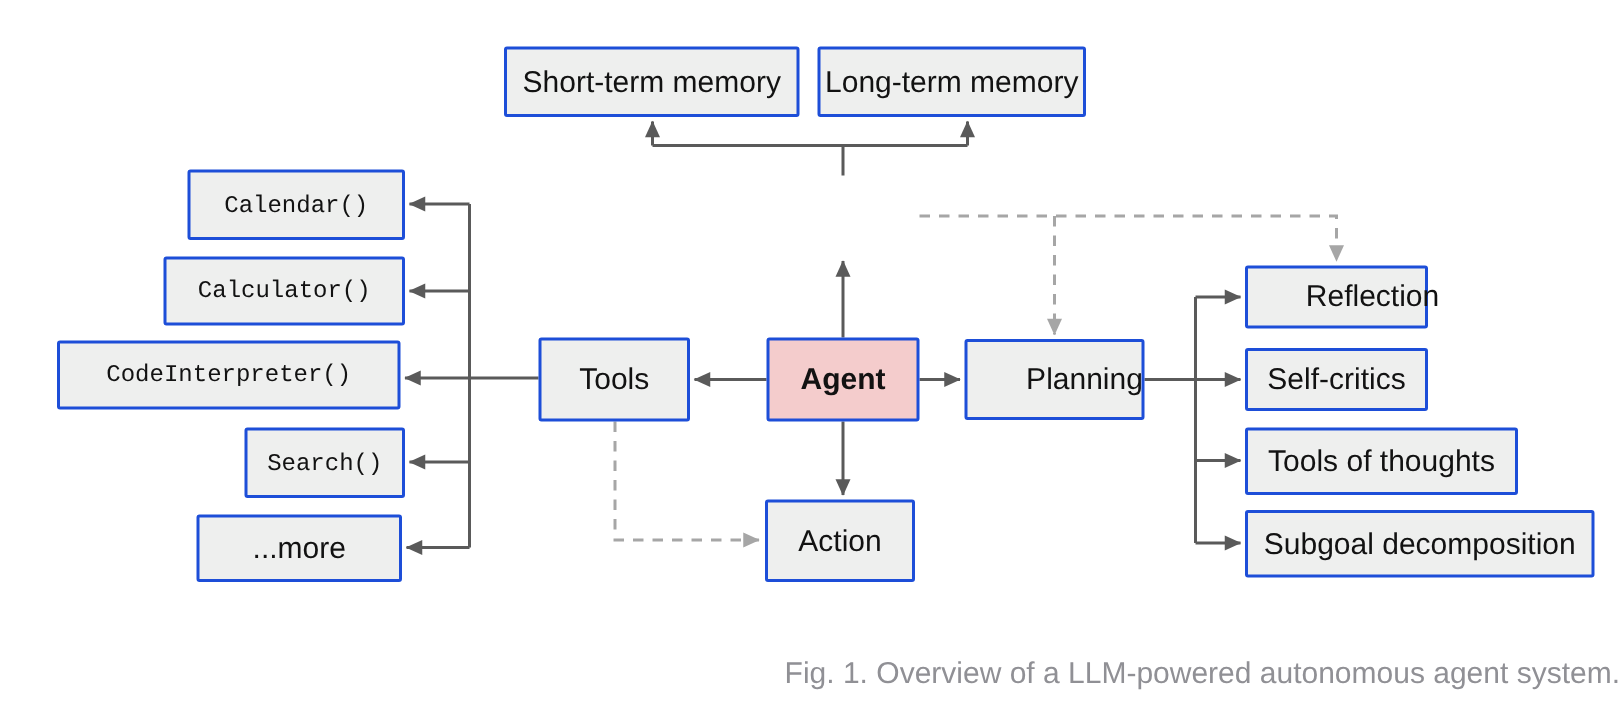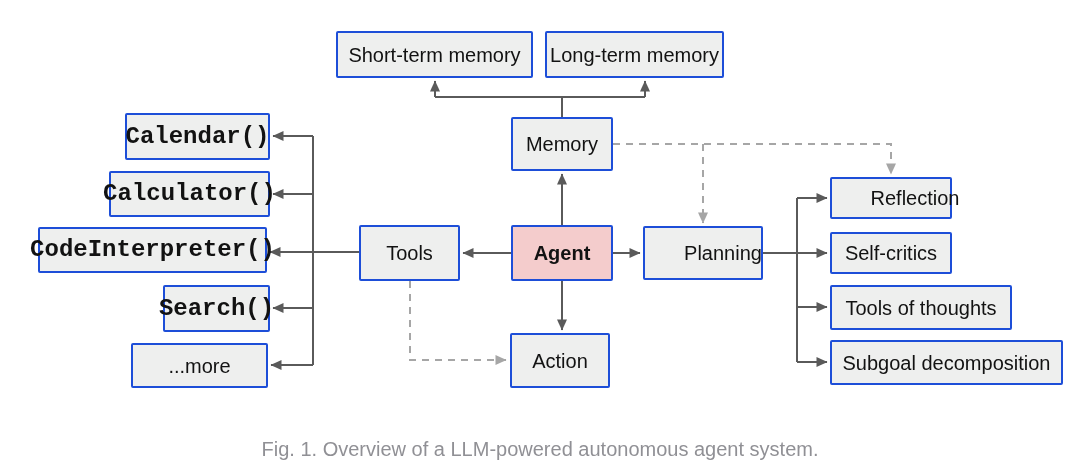--- a/index.html
+++ b/index.html
@@ -9,25 +9,25 @@
   }
   #edges{position:absolute;left:0;top:0;width:1080px;height:475px;}
   .node{
     position:absolute;box-sizing:border-box;
     background:#eeefee;border:2px solid #1d4ed8;border-radius:2px;
     display:flex;align-items:center;justify-content:center;
     font-size:20px;color:#121212;white-space:nowrap;line-height:1;
   }
   .node.mono{
     font-family:"Liberation Mono","DejaVu Sans Mono",monospace;
-    font-weight:700;font-size:24px;
+    font-weight:400;font-size:16px;
   }
   .node.agent{background:#f4cccc;font-weight:700;}
   .caption{
-    position:absolute;left:0;top:438px;width:100%;text-align:center;
+    position:absolute;left:0;top:438px;width:100%;text-align:right;
     font-size:20px;color:#909095;
   }
   .edge-solid{stroke:#5a5a5a;stroke-width:2;fill:none;}
   .edge-dashed{stroke:#a6a6a6;stroke-width:2;fill:none;stroke-dasharray:7 6;}
 </style>
 </head>
 <body>
 
 <div id="canvas">
 
@@ -63,21 +63,20 @@
 
     <path class="edge-solid" d="M562 281 V330" marker-end="url(#arrowDark)"></path>
 
     <path class="edge-dashed" d="M613 144 H891 V174" marker-end="url(#arrowGray)"></path>
     <path class="edge-dashed" d="M703 144 V223" marker-end="url(#arrowGray)"></path>
     <path class="edge-dashed" d="M410 281 V360 H506" marker-end="url(#arrowGray)"></path>
   </svg>
 
   <div class="node" style="left:336px;top:31px;width:197px;height:47px;">Short-term memory</div>
   <div class="node" style="left:545px;top:31px;width:179px;height:47px;">Long-term memory</div>
-  <div class="node" style="left:511px;top:117px;width:102px;height:54px;">Memory</div>
 
   <div class="node mono" style="left:125px;top:113px;width:145px;height:47px;">Calendar()</div>
   <div class="node mono" style="left:109px;top:171px;width:161px;height:46px;">Calculator()</div>
   <div class="node mono" style="left:38px;top:227px;width:229px;height:46px;">CodeInterpreter()</div>
   <div class="node mono" style="left:163px;top:285px;width:107px;height:47px;">Search()</div>
   <div class="node" style="left:131px;top:343px;width:137px;height:45px;text-align:center;">...more</div>
 
   <div class="node" style="left:359px;top:225px;width:101px;height:56px;text-align:center;">Tools</div>
   <div class="node agent" style="left:511px;top:225px;width:102px;height:56px;">Agent</div>
   <div class="node" style="left:643px;top:226px;width:120px;height:54px;padding-left:40px;">Planning</div>

